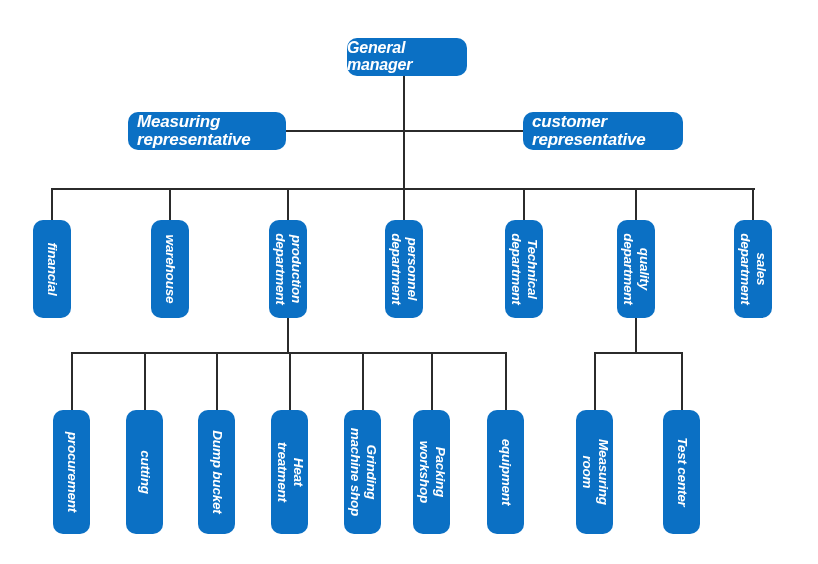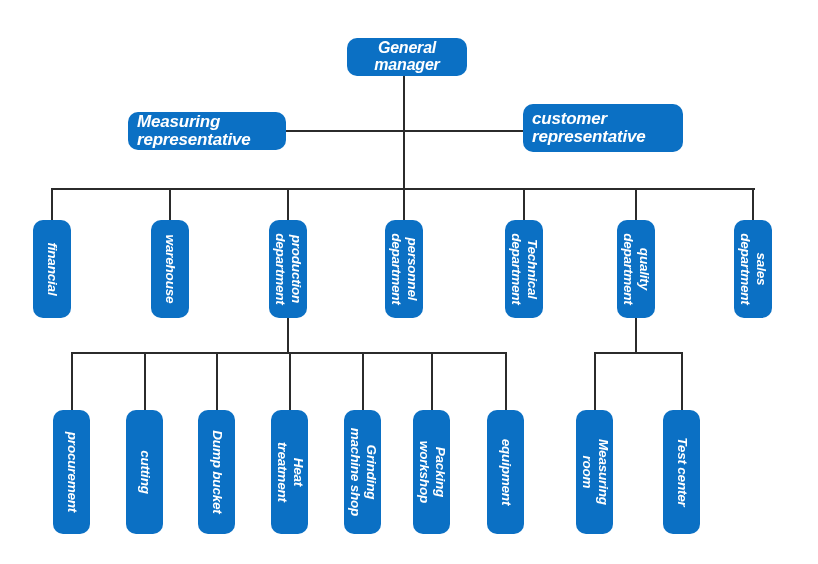--- a/index.html
+++ b/index.html
@@ -32,21 +32,20 @@
   .hnode .hlabel {
     font-size: 17px;
     line-height: 1.04;
     text-align: left;
     width: 100%;
     padding-left: 9px;
     box-sizing: border-box;
   }
   .hnode.center .hlabel {
     font-size: 16px;
-    text-align: center;
     padding-left: 0;
   }
   .vnode .rot {
     transform: rotate(90deg);
     transform-origin: center;
     white-space: pre-line;
     text-align: center;
     font-size: 13.5px;
     line-height: 1.18;
     flex: none;
@@ -82,21 +81,21 @@
 
   <div class="node hnode center" style="left:347px;top:38px;width:120px;height:38px">
     <span class="hlabel">General
 manager</span>
   </div>
 
   <div class="node hnode" style="left:128px;top:112px;width:158px;height:38px">
     <span class="hlabel">Measuring
 representative</span>
   </div>
-  <div class="node hnode" style="left:523px;top:104px;width:160px;height:48px">
+  <div class="node hnode" style="left:523px;top:112px;width:160px;height:38px">
     <span class="hlabel">customer
 representative</span>
   </div>
 
   <div class="node vnode" style="left:33px;top:220px;width:38px;height:98px">
     <span class="rot" style="width:98px">financial</span>
   </div>
   <div class="node vnode" style="left:151px;top:220px;width:38px;height:98px">
     <span class="rot" style="width:98px">warehouse</span>
   </div>

